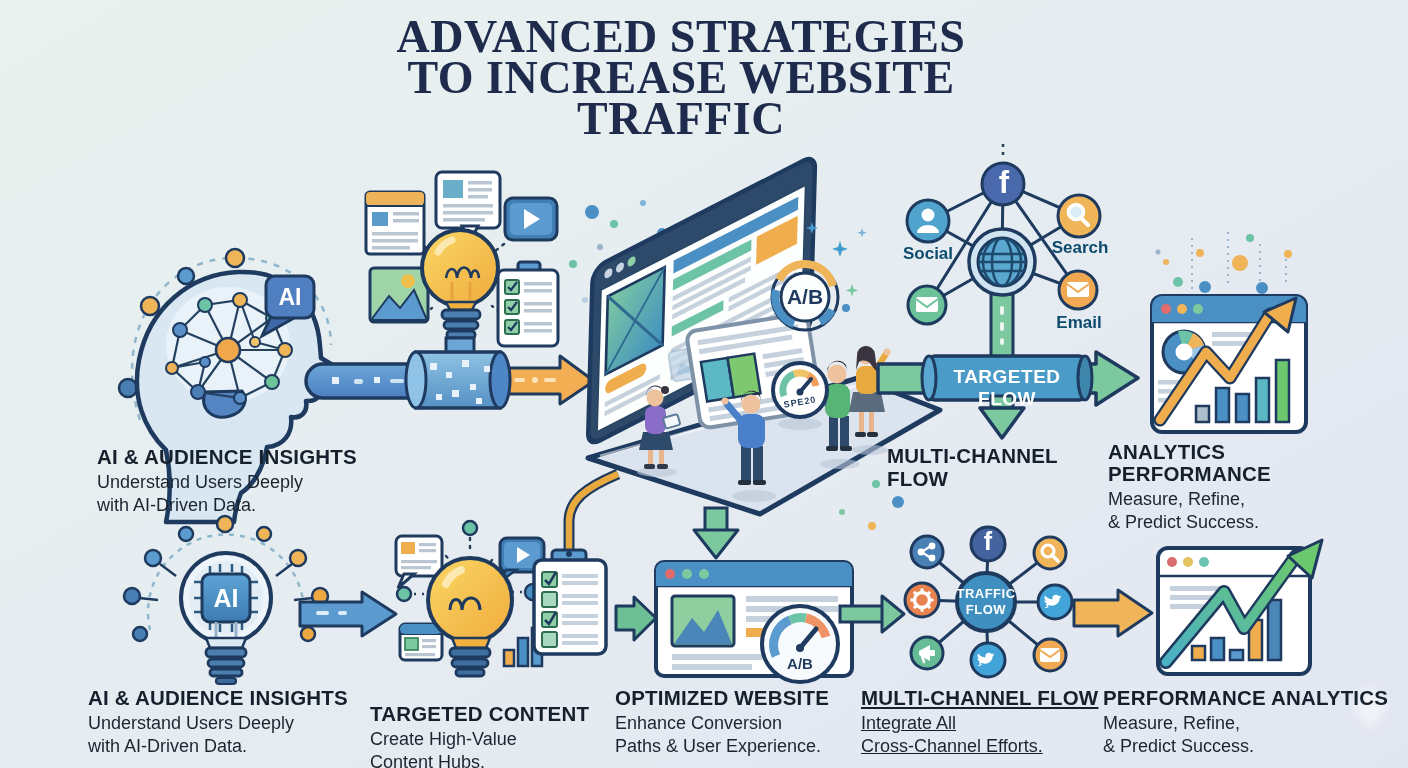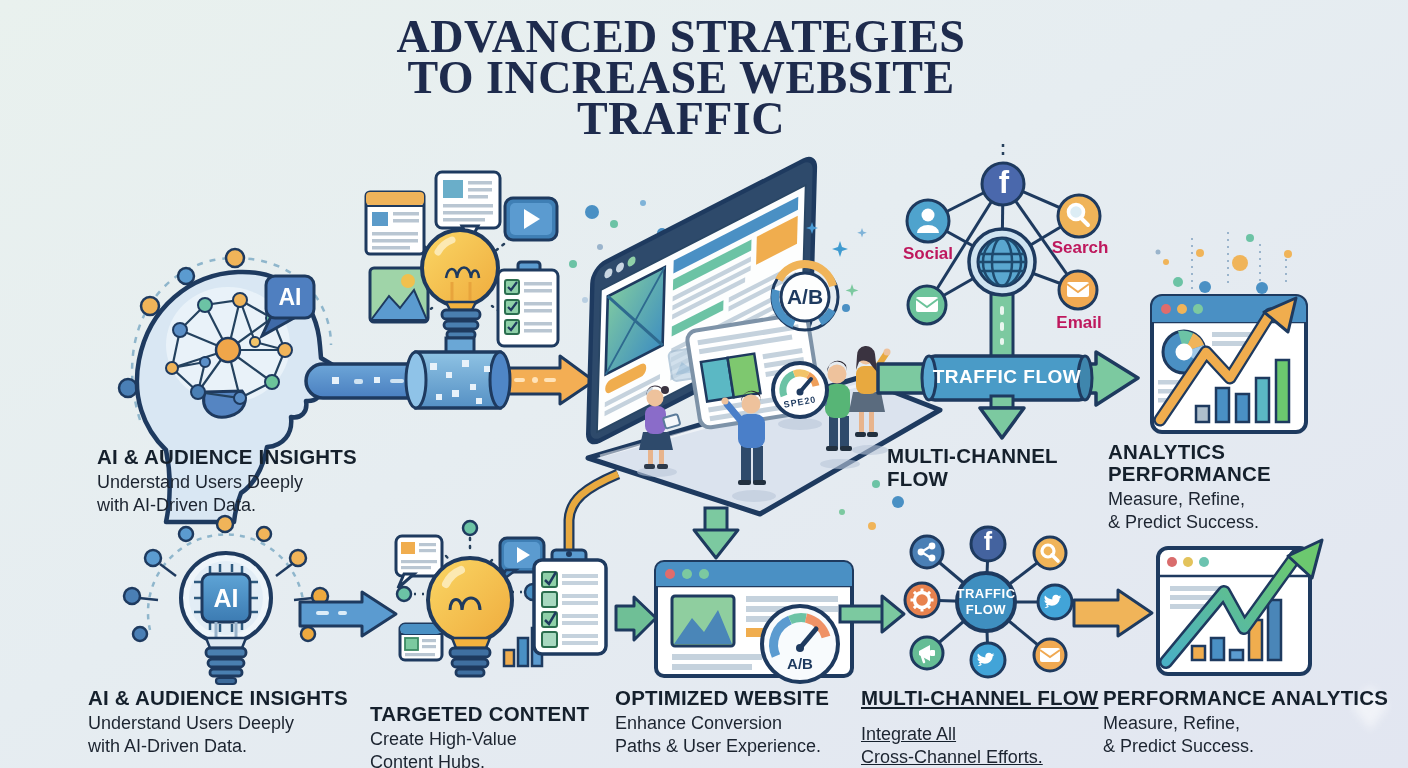--- a/index.html
+++ b/index.html
@@ -14,21 +14,21 @@
   .art{position:absolute;left:0;top:0;}
   .title-line{
     width:100%;text-align:center;font-weight:800;font-size:46px;line-height:41px;
     color:#1e2b4d;letter-spacing:0.5px;
   }
   .sec-label{text-align:left;color:#15202c;}
   .sec-head{font-weight:800;font-size:20.5px;line-height:23px;letter-spacing:0.2px;}
   .sec-sub{font-weight:500;font-size:18px;line-height:23px;color:#1c2430;}
   .white-bold{color:#ffffff;font-weight:800;text-align:center;}
   .navy-bold{color:#1e3a5f;font-weight:800;text-align:center;}
-  .hub-label{font-weight:700;font-size:17px;color:#be185d;text-align:center;}
+  .hub-label{font-weight:700;font-size:17px;color:#0c4a6e;text-align:center;}
 </style>
 </head>
 <body>
 
 <div class="canvas">
 
 <svg class="art" width="1408" height="768" viewBox="0 0 1408 768">
   <defs>
     <linearGradient id="gBulb" x1="0" y1="0" x2="1" y2="1">
       <stop offset="0" stop-color="#fad765"></stop>
@@ -695,21 +695,21 @@
 </div>
 
 <div class="abs white-bold" style="left:266px;top:284px;width:48px;font-size:23px;">AI</div>
 <div class="abs navy-bold" style="left:775px;top:285px;width:60px;font-size:21px;">A/B</div>
 <div class="abs navy-bold" style="left:776px;top:397px;width:48px;font-size:9px;letter-spacing:1px;transform:rotate(-10deg);">SPE20</div>
 
 <div class="abs white-bold" style="left:993px;top:165px;width:22px;font-size:31px;">f</div>
 <div class="abs hub-label" style="left:898px;top:244px;width:60px;">Social</div>
 <div class="abs hub-label" style="left:1048px;top:238px;width:64px;">Search</div>
 <div class="abs hub-label" style="left:1048px;top:313px;width:62px;">Email</div>
-<div class="abs white-bold" style="left:929px;top:366px;width:156px;font-size:19px;letter-spacing:0.5px;">TRAFFIC FLOW</div>
+<div class="abs white-bold" style="left:929px;top:366px;width:156px;font-size:19px;letter-spacing:0.5px;">TARGETED FLOW</div>
 
 <div class="abs sec-label" style="left:97px;top:445px;width:280px;">
   <div class="sec-head">AI &amp; AUDIENCE INSIGHTS</div>
   <div class="sec-sub" style="margin-top:3px;">Understand Users Deeply</div>
   <div class="sec-sub">with AI-Driven Data.</div>
 </div>
 
 <div class="abs sec-label" style="left:887px;top:444px;width:240px;">
   <div class="sec-head">MULTI-CHANNEL</div>
   <div class="sec-head">FLOW</div>
@@ -743,21 +743,21 @@
 </div>
 
 <div class="abs sec-label" style="left:615px;top:686px;width:228px;">
   <div class="sec-head">OPTIMIZED WEBSITE</div>
   <div class="sec-sub" style="margin-top:3px;">Enhance Conversion</div>
   <div class="sec-sub">Paths &amp; User Experience.</div>
 </div>
 
 <div class="abs sec-label" style="left:861px;top:686px;width:240px;text-decoration:underline;">
   <div class="sec-head">MULTI-CHANNEL FLOW</div>
-  <div class="sec-sub" style="margin-top:14px;">Integrate All</div>
+  <div class="sec-sub" style="margin-top:3px;">Integrate All</div>
   <div class="sec-sub">Cross-Channel Efforts.</div>
 </div>
 
 <div class="abs sec-label" style="left:1103px;top:686px;width:290px;">
   <div class="sec-head">PERFORMANCE ANALYTICS</div>
   <div class="sec-sub" style="margin-top:3px;">Measure, Refine,</div>
   <div class="sec-sub">&amp; Predict Success.</div>
 </div>
 
 </div>

